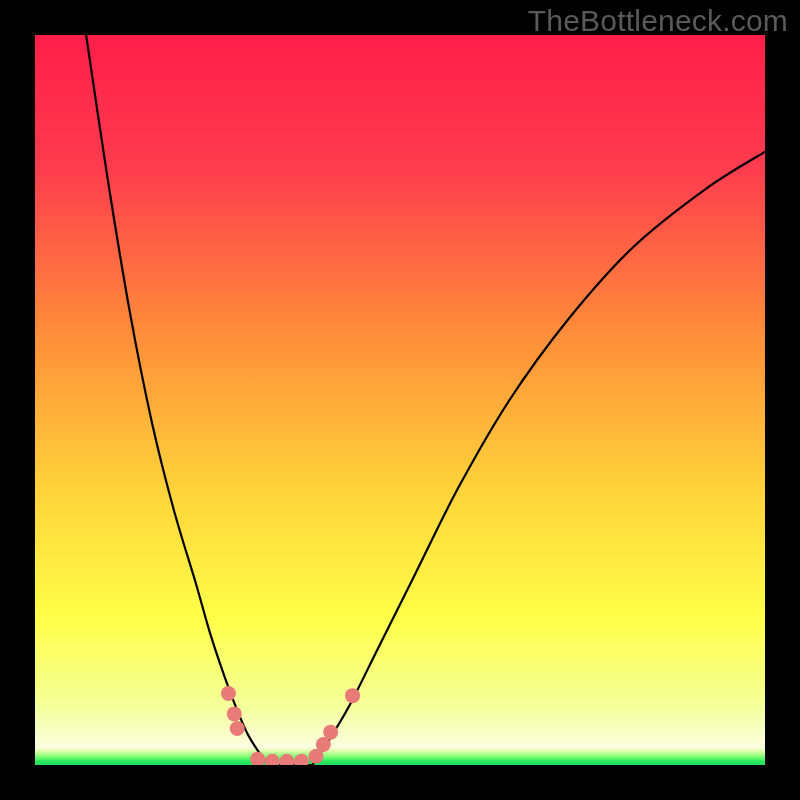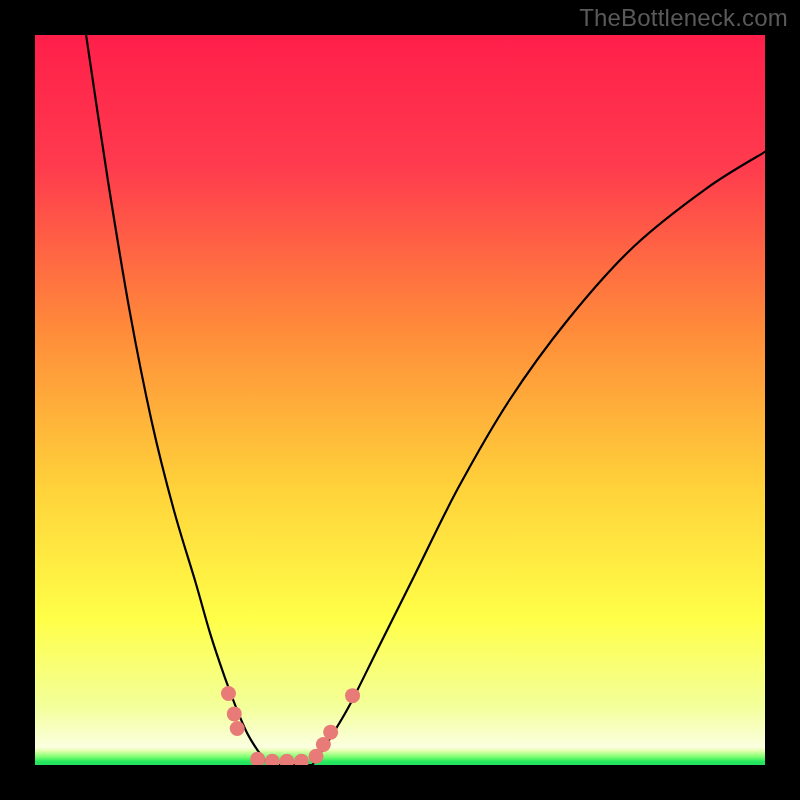--- a/index.html
+++ b/index.html
@@ -17,21 +17,21 @@
     left: 0;
     width: 800px;
     height: 800px;
     background: #000;
   }
   .watermark {
     position: absolute;
     top: 4px;
     right: 12px;
     color: #5a5a5a;
-    font-size: 24px;
+    font-size: 30px;
     font-weight: 400;
     letter-spacing: 0.2px;
     z-index: 10;
   }
   .plot {
     position: absolute;
     top: 35px;
     left: 35px;
     width: 730px;
     height: 730px;

